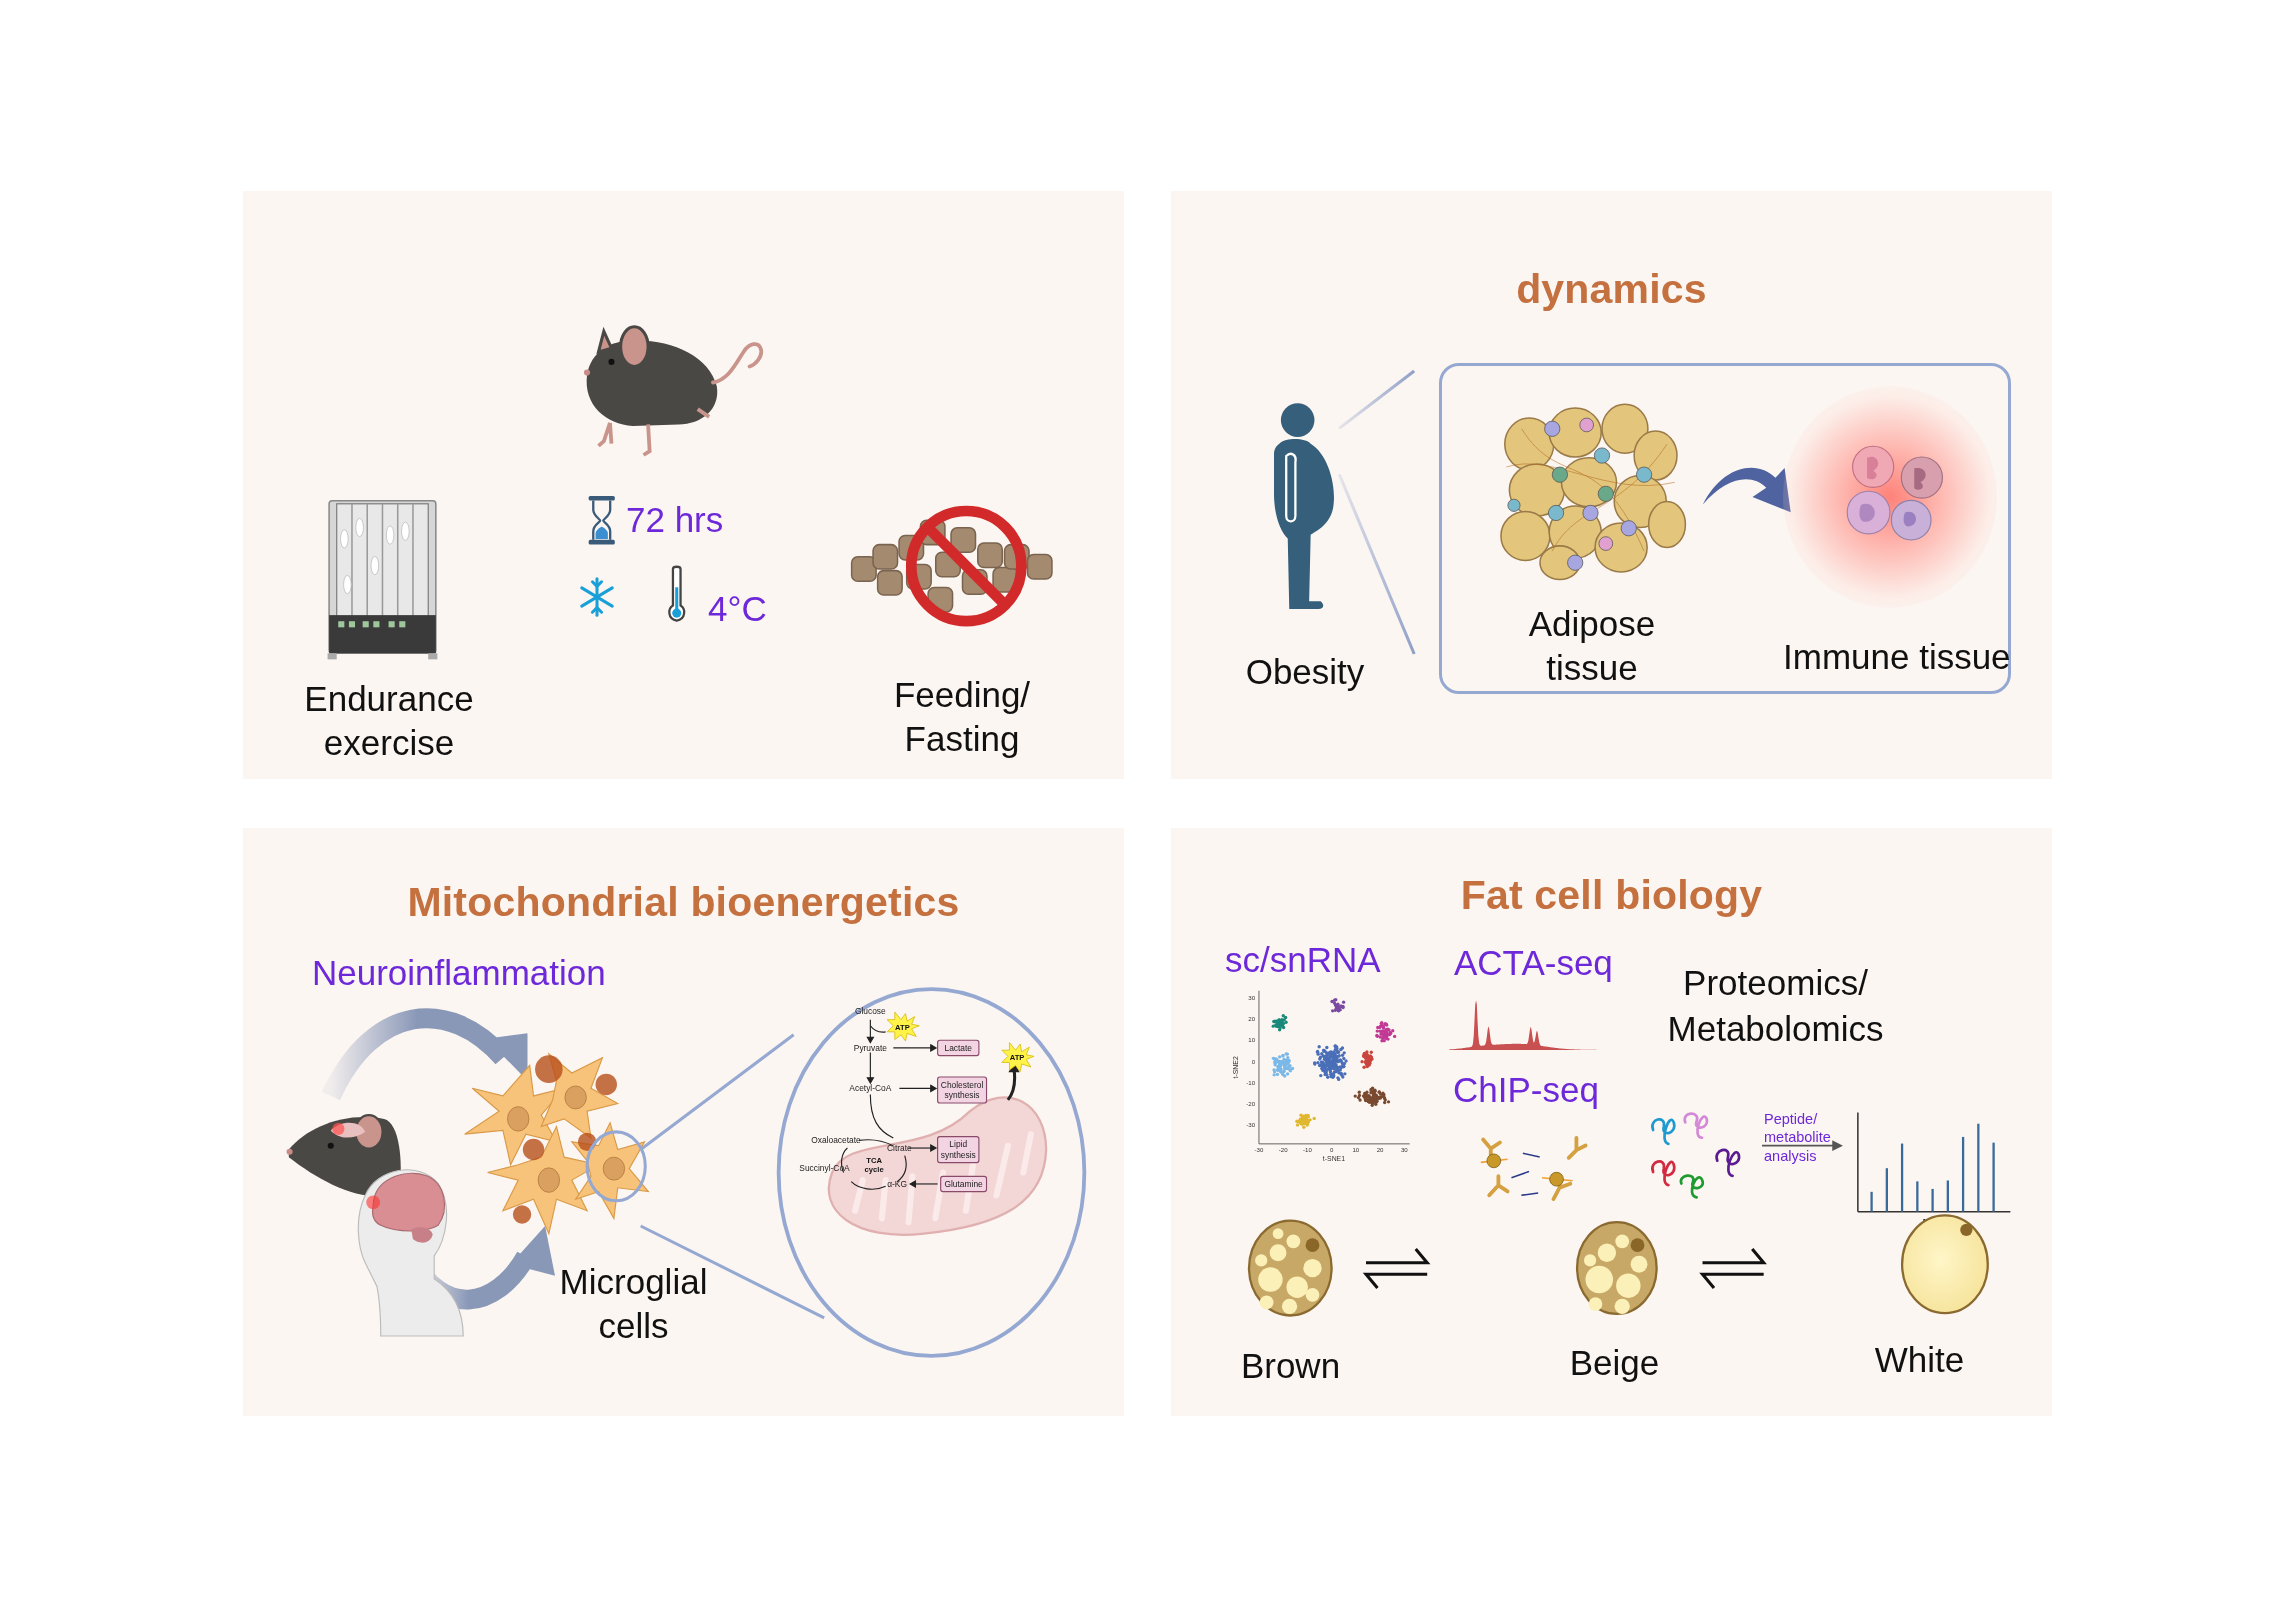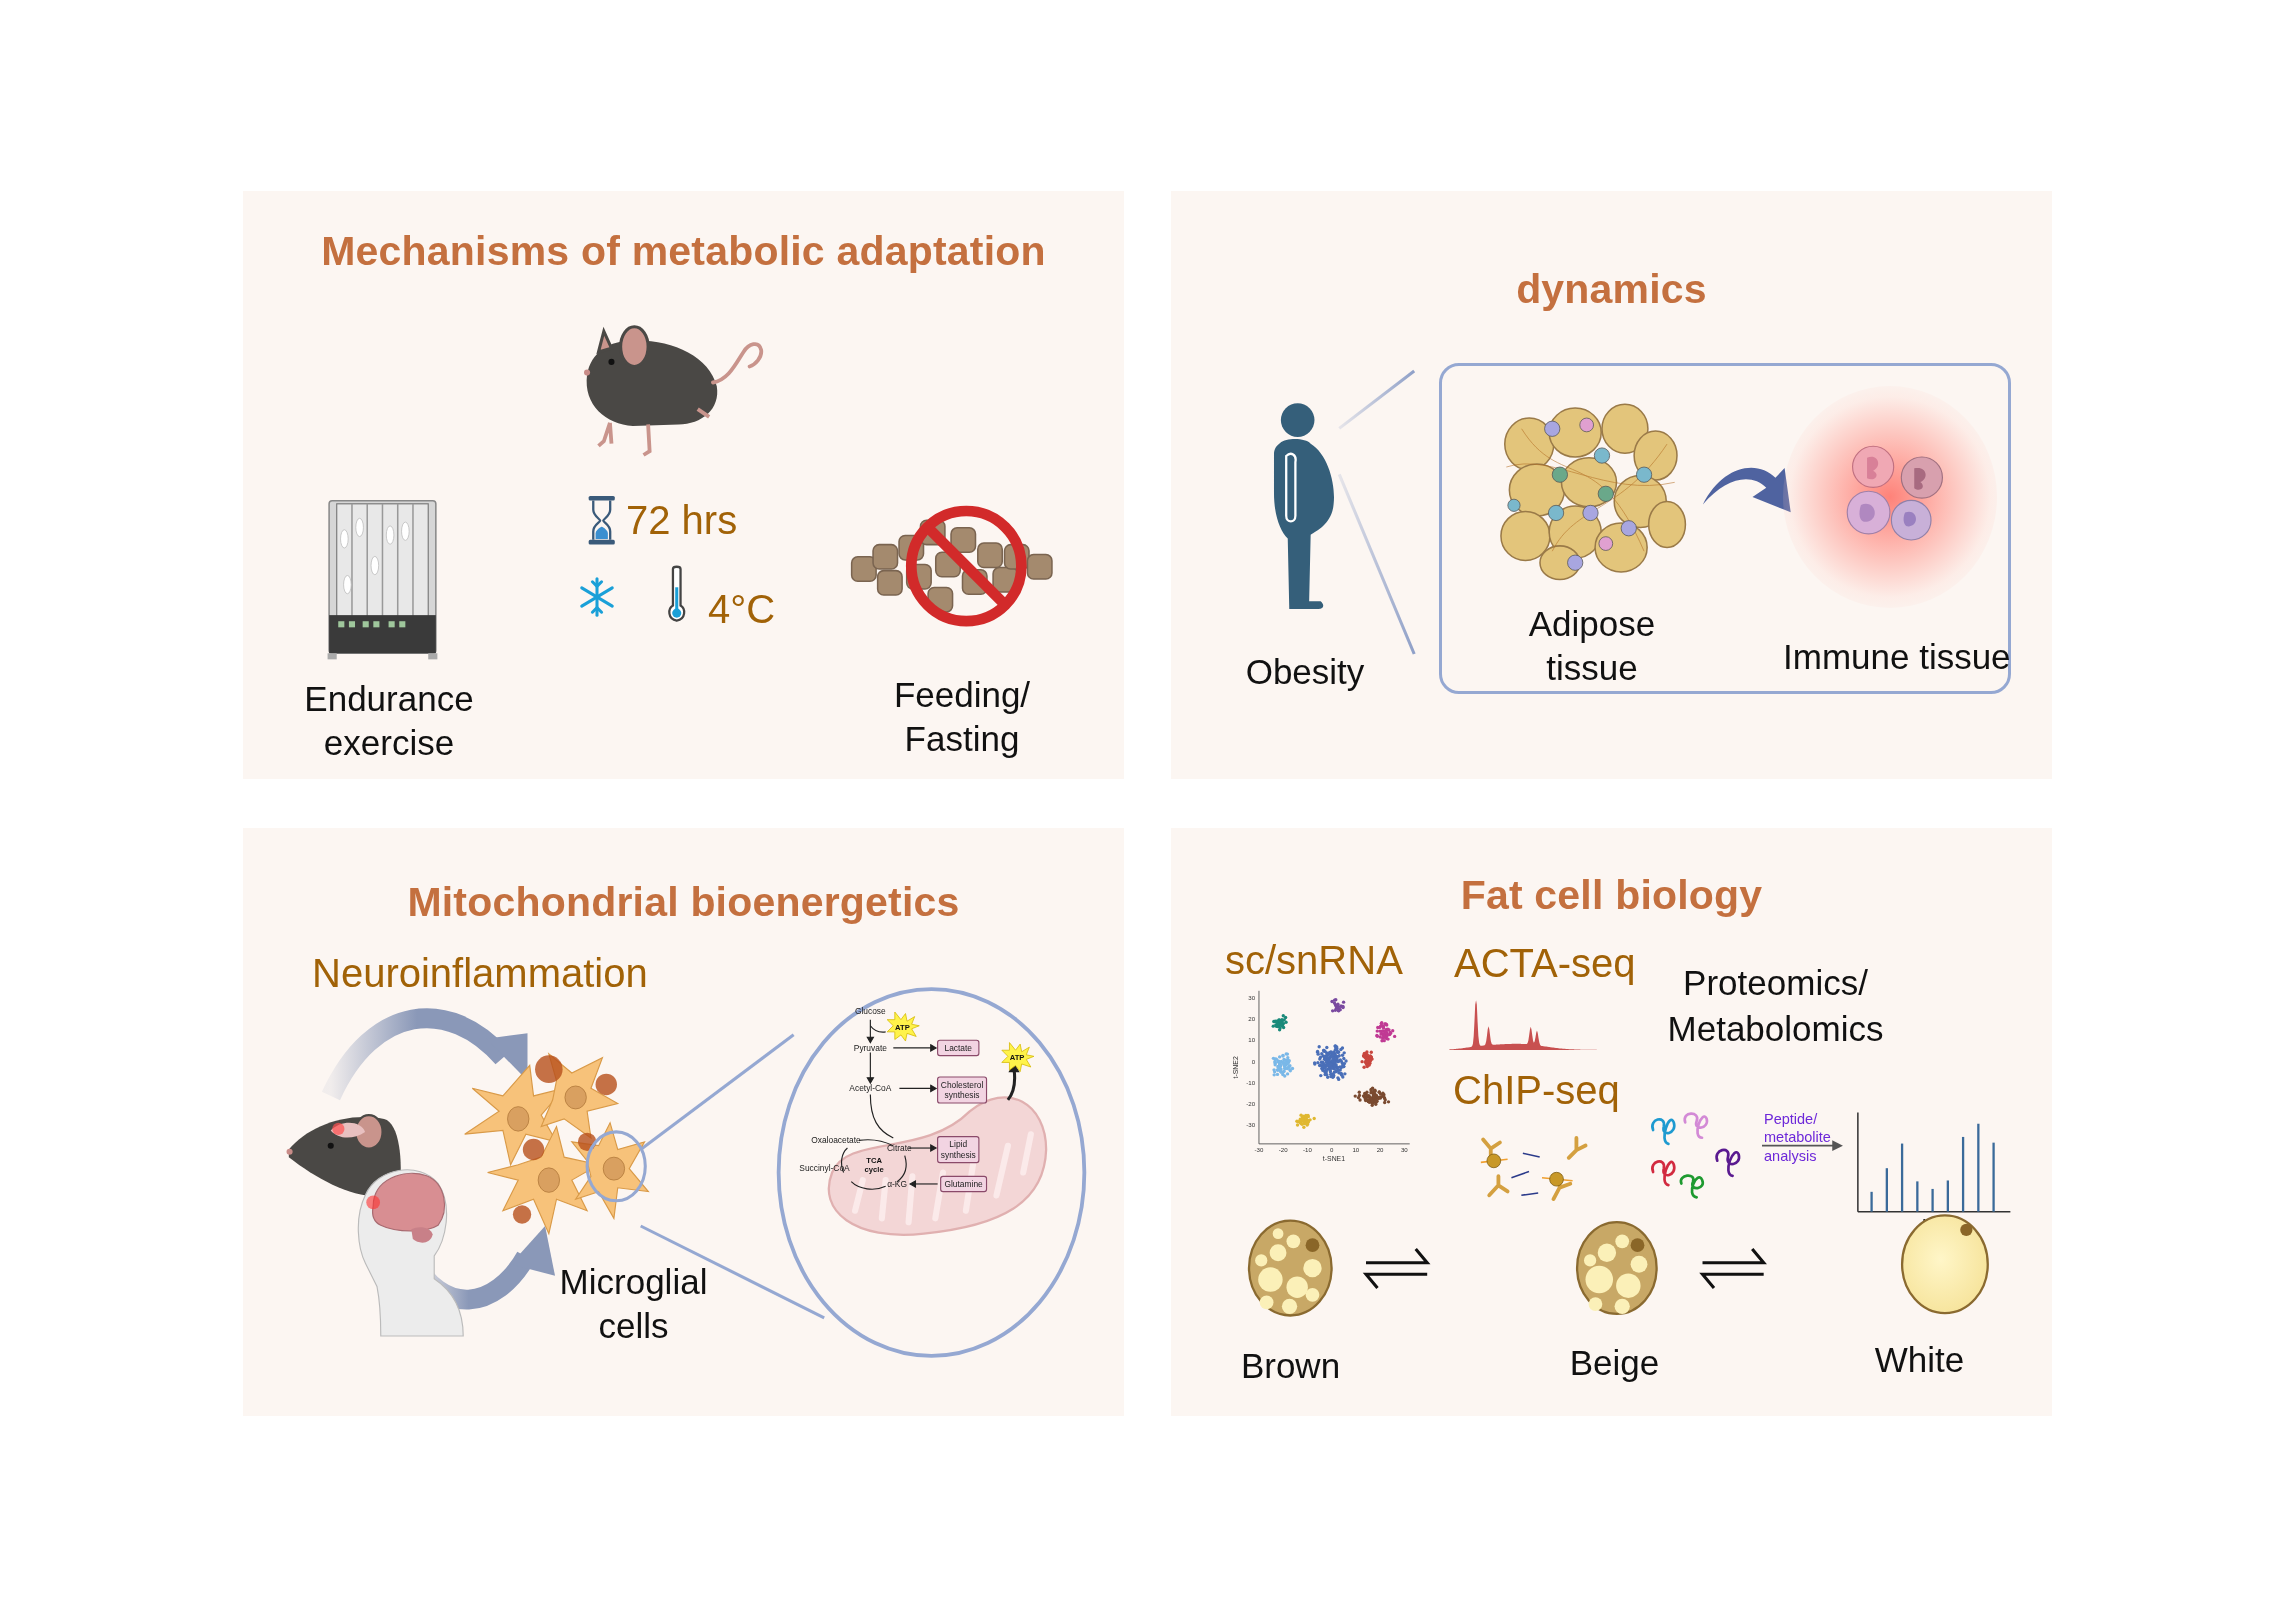--- a/index.html
+++ b/index.html
@@ -6,30 +6,29 @@
   body { width:2295px; height:1607px; position:relative; overflow:hidden;
          font-family:"Liberation Sans", "DejaVu Sans", sans-serif; color:#111; }
   .panel { position:absolute; background:#fcf6f2; }
   #p-tl { left:243px; top:191px; width:881px; height:588px; }
   #p-tr { left:1171px; top:191px; width:881px; height:588px; }
   #p-bl { left:243px; top:828px; width:881px; height:588px; }
   #p-br { left:1171px; top:828px; width:881px; height:588px;text-decoration:underline; }
   .ptitle { position:absolute; left:0; right:0; text-align:center; color:#c4703f;
             font-weight:bold; font-size:41px; line-height:41px; letter-spacing:0.2px; }
   .lbl { position:absolute; text-align:center; font-size:35px; line-height:44px; color:#111; white-space:nowrap; }
-  .lbl2 { position:absolute; font-size:40px; line-height:38px; color:#a16207; white-space:nowrap; }
+  .lbl2 { position:absolute; font-size:35px; line-height:38px; color:#6d28d9; white-space:nowrap; }
   svg { position:absolute; overflow:visible; }
   .small { font-size:11px; fill:#222; font-family:"Liberation Sans", sans-serif; }
   .boxlbl { font-size:11px; fill:#222; font-family:"Liberation Sans", sans-serif; }
 </style>
 </head>
 <body>
 
 <div class="panel" id="p-tl">
-  <div class="ptitle" style="top:40px;">Mechanisms of metabolic adaptation</div>
 
   <svg style="left:321px;top:119px;" width="214" height="145" viewBox="0 0 280 190">
     <path d="M30,85 C35,55 60,40 90,40 C140,38 190,60 200,100 C205,130 180,150 150,150 L90,152 C55,150 25,125 30,85 Z" fill="#4a4845"></path>
     <path d="M195,95 C215,92 225,70 235,55 C242,44 255,40 258,52 C260,62 250,72 243,74" fill="none" stroke="#c9948c" stroke-width="5" stroke-linecap="round"></path>
     <ellipse cx="92" cy="48" rx="18" ry="26" fill="#c9948c" stroke="#4a4845" stroke-width="4"></ellipse>
     <path d="M45,55 L52,28 L62,50 Z" fill="#c9948c" stroke="#4a4845" stroke-width="4"></path>
     <circle cx="62" cy="68" r="4" fill="#111"></circle>
     <circle cx="30" cy="82" r="4" fill="#c98c88"></circle>
     <path d="M60,148 L52,172 L45,178 M60,148 L62,175" stroke="#c9948c" stroke-width="5" fill="none"></path>
     <path d="M110,150 L112,185 L104,190" stroke="#c9948c" stroke-width="5" fill="none"></path>

